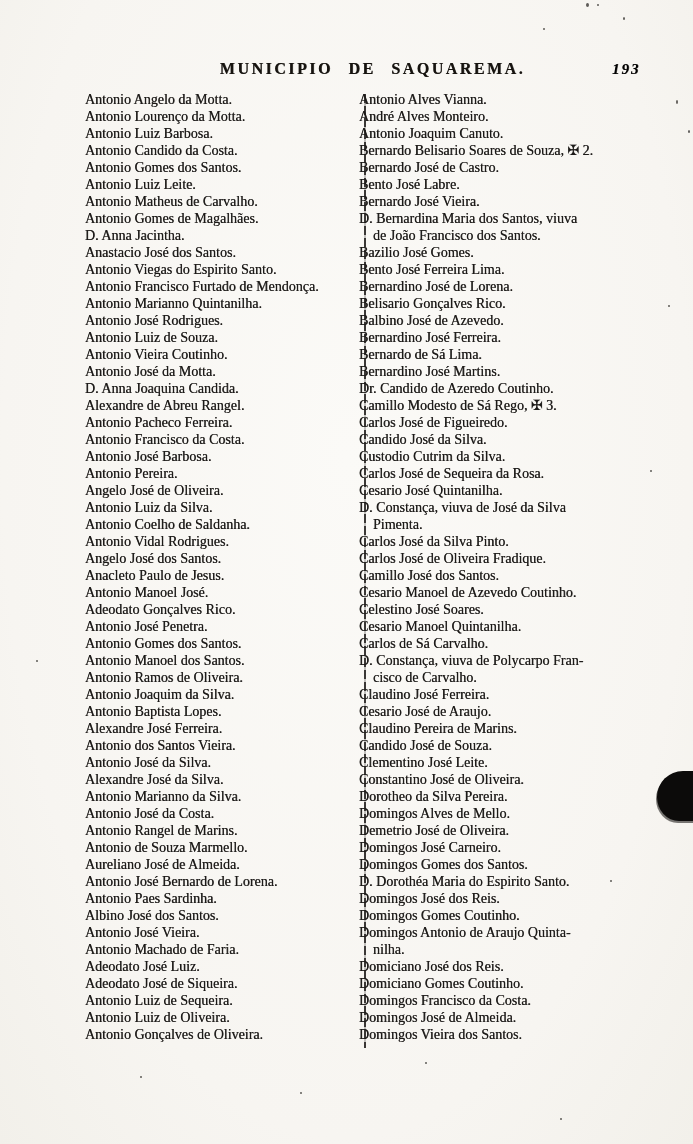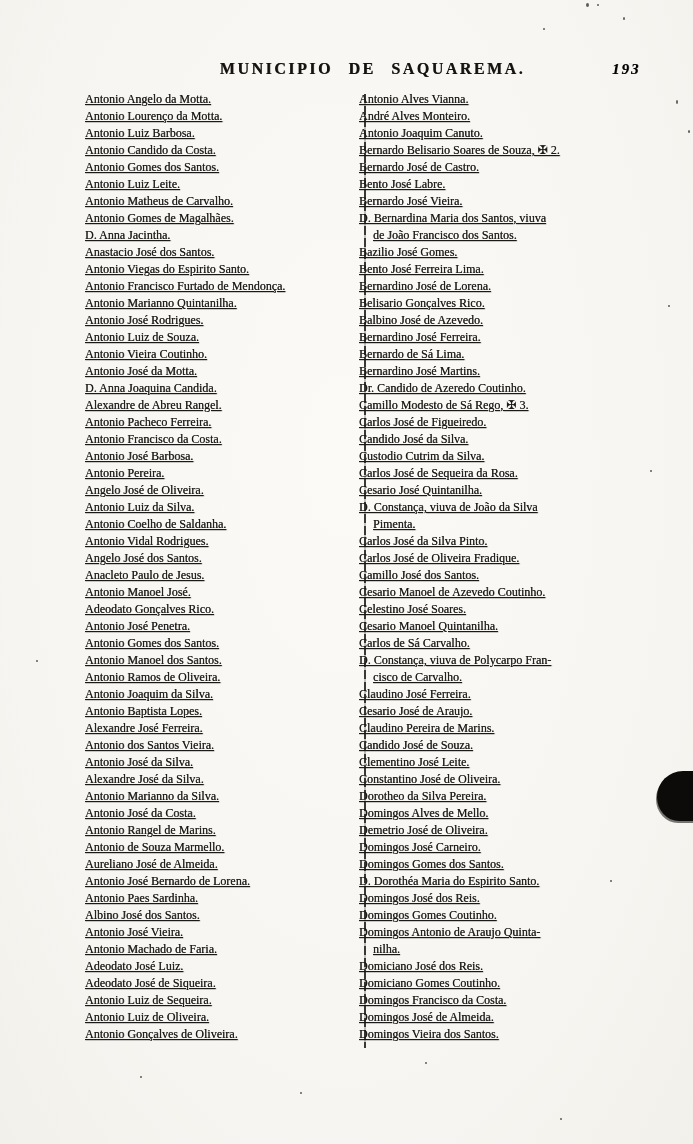--- a/index.html
+++ b/index.html
@@ -40,24 +40,23 @@
     font-size: 15px;
     font-weight: bold;
     letter-spacing: 2px;
     font-style: italic;
     color: #000000;
     text-shadow: 0.4px 0.4px 0.5px rgba(20,18,15,0.6);
   }
   .column {
     position: absolute;
     top: 91px;
-    font-size: 12px;
+    font-size: 14px;
     line-height: 17px;
     text-shadow: 0.3px 0.3px 0.35px rgba(28,26,24,0.75);
-    text-decoration: underline;
   }
   .column-left {
     left: 85px;
     width: 278px;
   }
   .column-right {
     left: 359px;
     width: 291px;
   }
   .entry {
@@ -183,21 +182,21 @@
       <div class="entry">Bernardino José Ferreira.</div>
       <div class="entry">Bernardo de Sá Lima.</div>
       <div class="entry">Bernardino José Martins.</div>
       <div class="entry">Dr. Candido de Azeredo Coutinho.</div>
       <div class="entry">Camillo Modesto de Sá Rego, ✠ 3.</div>
       <div class="entry">Carlos José de Figueiredo.</div>
       <div class="entry">Candido José da Silva.</div>
       <div class="entry">Custodio Cutrim da Silva.</div>
       <div class="entry">Carlos José de Sequeira da Rosa.</div>
       <div class="entry">Cesario José Quintanilha.</div>
-      <div class="entry">D. Constança, viuva de João da Silva
+      <div class="entry">D. Constança, viuva de José da Silva
 Pimenta.</div>
       <div class="entry">Carlos José da Silva Pinto.</div>
       <div class="entry">Carlos José de Oliveira Fradique.</div>
       <div class="entry">Camillo José dos Santos.</div>
       <div class="entry">Cesario Manoel de Azevedo Coutinho.</div>
       <div class="entry">Celestino José Soares.</div>
       <div class="entry">Cesario Manoel Quintanilha.</div>
       <div class="entry">Carlos de Sá Carvalho.</div>
       <div class="entry">D. Constança, viuva de Polycarpo Fran-
 cisco de Carvalho.</div>

